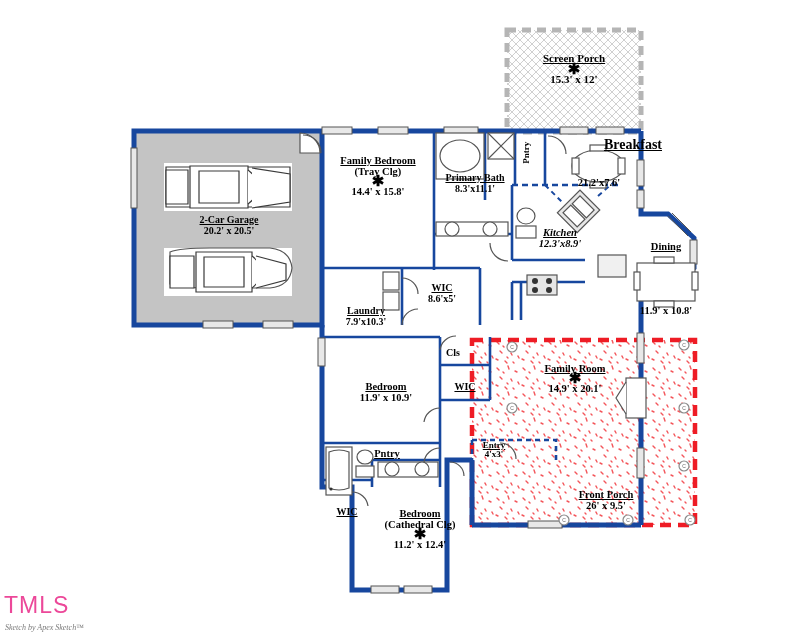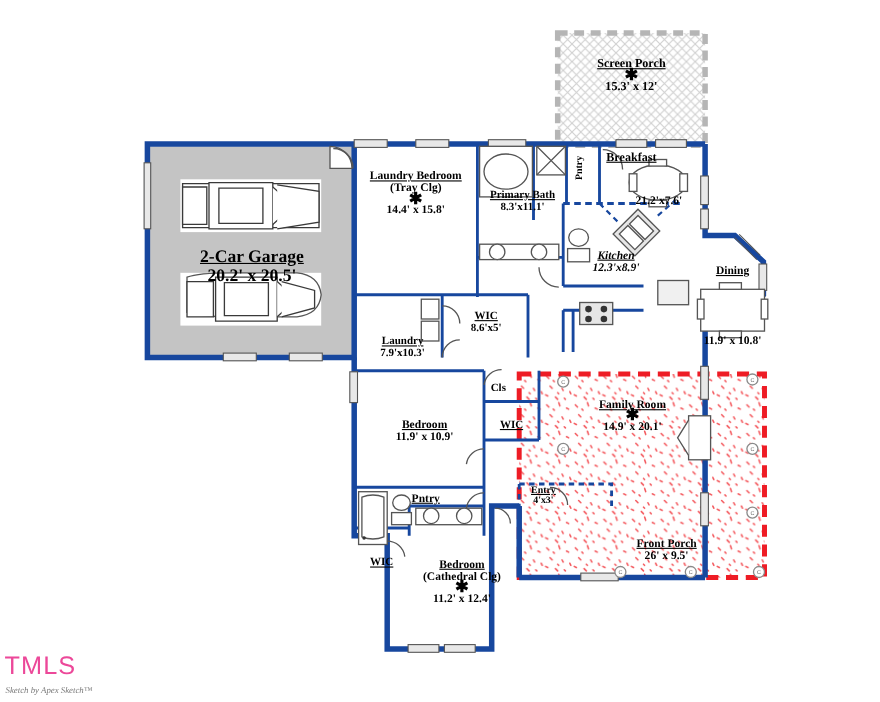--- a/index.html
+++ b/index.html
@@ -265,55 +265,55 @@
   </g>
 </svg>
 
 <div class="room-label" style="left:507px;top:53px;width:134px;font-size:11px;">
   <span class="nm">Screen Porch</span>
   <span class="fan">✱</span>
   <span class="dim">15.3' x 12'</span>
 </div>
 
 <div class="room-label" style="left:322px;top:155px;width:112px;font-size:10.5px;">
-  <span class="nm">Laundry Bedroom</span>
+  <span class="nm">Family Bedroom</span>
   <span class="sub">(Tray Clg)</span>
   <span class="fan">✱</span>
   <span class="dim">14.4' x 15.8'</span>
 </div>
 
 <div class="room-label" style="left:437px;top:173px;width:76px;font-size:10px;">
   <span class="nm">Primary Bath</span>
   <span class="dim">8.3'x11.1'</span>
 </div>
 
 <div class="room-label vert" style="left:505px;top:148px;width:44px;font-size:9px;">
   <span>Pntry</span>
 </div>
 
-<div class="room-label" style="left:535px;top:138px;width:78px;font-size:11px;">
+<div class="room-label" style="left:584px;top:138px;width:78px;font-size:14px;text-align:right;">
   <span class="nm">Breakfast</span>
 </div>
 <div class="room-label" style="left:560px;top:177px;width:78px;font-size:10.5px;">
   <span class="dim">21.2'x7.6'</span>
 </div>
 
 <div class="room-label" style="left:521px;top:227px;width:78px;font-size:10.5px;font-style:italic;">
   <span class="nm">Kitchen</span>
   <span class="dim">12.3'x8.9'</span>
 </div>
 
 <div class="room-label" style="left:630px;top:241px;width:72px;font-size:10.5px;">
   <span class="nm">Dining</span>
 </div>
 <div class="room-label" style="left:626px;top:305px;width:80px;font-size:10.5px;">
   <span class="dim">11.9' x 10.8'</span>
 </div>
 
-<div class="room-label" style="left:164px;top:226px;width:130px;font-size:16px;">
+<div class="room-label" style="left:164px;top:215px;width:130px;font-size:10px;">
   <span class="nm">2-Car Garage</span>
   <span class="dim">20.2' x 20.5'</span>
 </div>
 
 <div class="room-label" style="left:407px;top:283px;width:70px;font-size:10px;">
   <span class="nm">WIC</span>
   <span class="dim">8.6'x5'</span>
 </div>
 
 <div class="room-label" style="left:327px;top:306px;width:78px;font-size:10px;">

